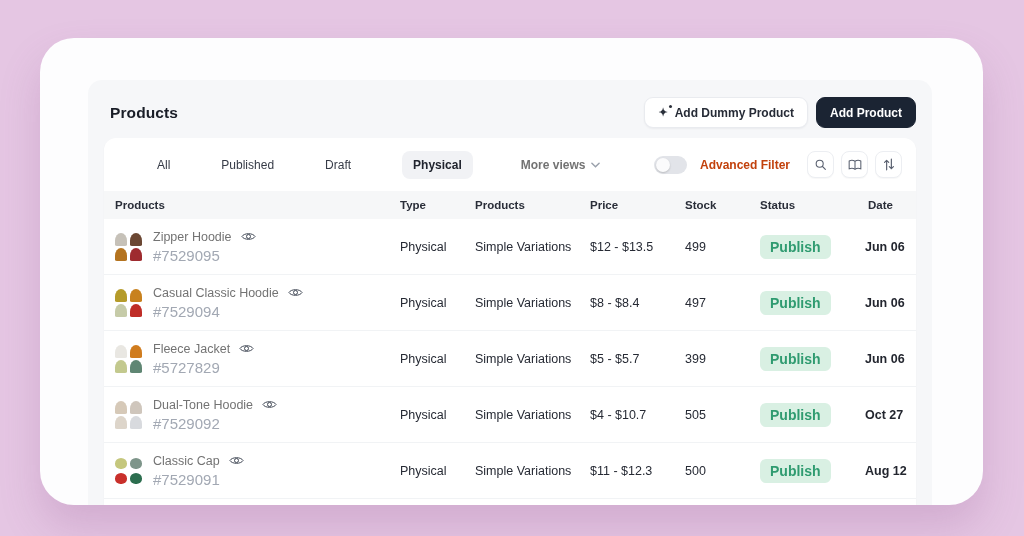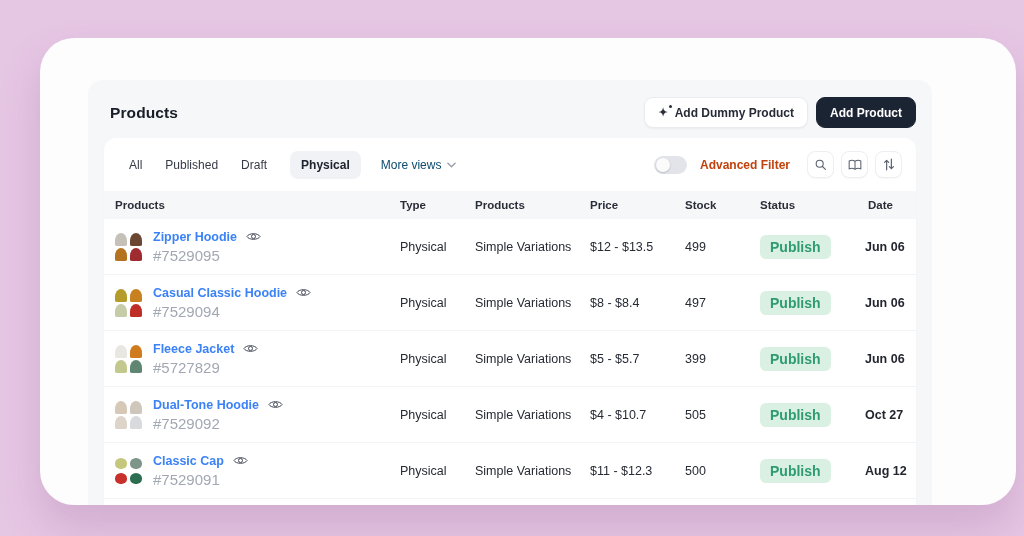--- a/index.html
+++ b/index.html
@@ -6,44 +6,43 @@
   body{
     width:1024px;height:536px;overflow:hidden;position:relative;
     background:#e5c6e3;
     font-family:"Liberation Sans", sans-serif;
     -webkit-font-smoothing:antialiased;
   }
   .outer-card{
     position:absolute;left:40px;top:38px;width:943px;height:467px;
     background:#fdfdfe;border-radius:34px;overflow:hidden;
     box-shadow:0 22px 40px rgba(140,80,140,.22);
-    padding-left:33px;
   }
   .panel{
     position:absolute;left:48px;top:42px;width:844px;bottom:0;
     background:#f6f7f9;border-radius:14px 14px 0 0;
   }
   
   .page-header{display:flex;align-items:center;justify-content:space-between;padding:17px 16px 0 22px;}
   .page-title{margin:0;font-size:15.5px;font-weight:700;color:#191d27;letter-spacing:.1px;}
   .header-actions{display:flex;align-items:center;gap:8px;}
   .btn{height:31px;border-radius:9px;font-size:12px;font-weight:600;display:inline-flex;
        align-items:center;gap:7px;padding:0 13px;font-family:inherit;cursor:pointer;line-height:1;}
   .btn-light{background:#ffffff;border:1px solid #e9ebef;color:#262b36;box-shadow:0 1px 2px rgba(16,24,40,.05);}
   .btn-dark{background:#1b2433;border:1px solid #1b2433;color:#ffffff;}
   .sparkle{font-size:11px;line-height:1;color:#2a2f3a;position:relative;display:inline-block;}
   .sparkle::after{content:"";position:absolute;top:-2px;right:-4px;width:3px;height:3px;border-radius:50%;background:#2a2f3a;}
   
   .card{position:absolute;left:16px;top:58px;width:812px;bottom:0;background:#ffffff;
         border-radius:12px 12px 0 0;box-shadow:0 1px 2px rgba(16,24,40,.04);}
   
   .tabs-row{height:53px;display:flex;align-items:center;padding:0 14px 0 25px;}
-  .tab{font-size:12px;color:#363b47;font-weight:500;margin-right:23px;cursor:pointer;white-space:nowrap;}
+  .tab{font-size:12px;color:#363b47;font-weight:500;margin-right:23px;cursor:pointer;white-space:nowrap;margin-left:28px;}
   .tab-active{background:#f1f2f5;border-radius:8px;padding:7px 11px;font-weight:600;color:#20242e;margin-right:20px;}
-  .tab-more{display:inline-flex;align-items:center;gap:6px;font-weight:400;color:#0c4a6e;margin-right:0;justify-content:flex-end;}
+  .tab-more{display:inline-flex;align-items:center;gap:6px;font-weight:700;color:#737373;margin-right:0;justify-content:flex-end;}
   .chev{display:inline-flex;margin-top:1px;}
   .tabs-right{margin-left:auto;display:flex;align-items:center;gap:7px;}
   .toggle{width:33px;height:18px;border-radius:10px;background:#e2e4e9;position:relative;display:inline-block;cursor:pointer;}
   .knob{position:absolute;left:2px;top:2px;width:14px;height:14px;border-radius:50%;background:#fbfbfc;box-shadow:0 1px 2px rgba(0,0,0,.18);}
   .toggle-label{font-size:12px;font-weight:600;color:#c2410c;margin:0 10px 0 6px;white-space:nowrap;}
   .icon-btn{width:27px;height:27px;border:1px solid #eceef2;background:#fff;border-radius:8px;
             display:inline-flex;align-items:center;justify-content:center;padding:0;cursor:pointer;
             box-shadow:0 1px 1px rgba(16,24,40,.03);}
   
   .thead,.trow{display:grid;grid-template-columns:285px 75px 115px 95px 75px 105px 1fr;
@@ -51,21 +50,21 @@
   .thead{background:#f6f7f8;height:28px;font-size:11.5px;font-weight:600;color:#2a2e39;}
   .thead .col-right{text-align:right;}
   .trow{height:55px;border-bottom:1px solid #f1f3f5;font-size:12.5px;color:#262a34;background:#fff;}
   .cell{white-space:nowrap;}
   .cell-date{text-align:right;color:#23262f;font-weight:bold;}
   .product-cell{display:flex;align-items:center;gap:11px;}
   .thumbs{display:grid;grid-template-columns:12px 12px;grid-auto-rows:13px;gap:2px 3px;}
   .sw{width:12px;height:13px;border-radius:50% 50% 18% 18% / 60% 60% 12% 12%;}
   .sw.cap{height:11px;border-radius:50% 50% 46% 46%;margin-top:1px;}
   .pname-line{display:flex;align-items:center;gap:9px;}
-  .pname{font-weight:700;color:#3b82f6;font-size:12.5px;}
+  .pname{font-weight:400;color:#737373;font-size:12.5px;}
   .eye{display:inline-flex;cursor:pointer;}
   .pid{font-size:15px;color:#a2a8b3;margin-top:3px;}
   .badge{display:inline-block;background:#d9f0e3;color:#2f9b70;font-size:14px;font-weight:600;
          padding:4px 10px;border-radius:6px;}
 </style>
 </head>
 <body>
 
 <div class="outer-card">
   <div class="panel">

